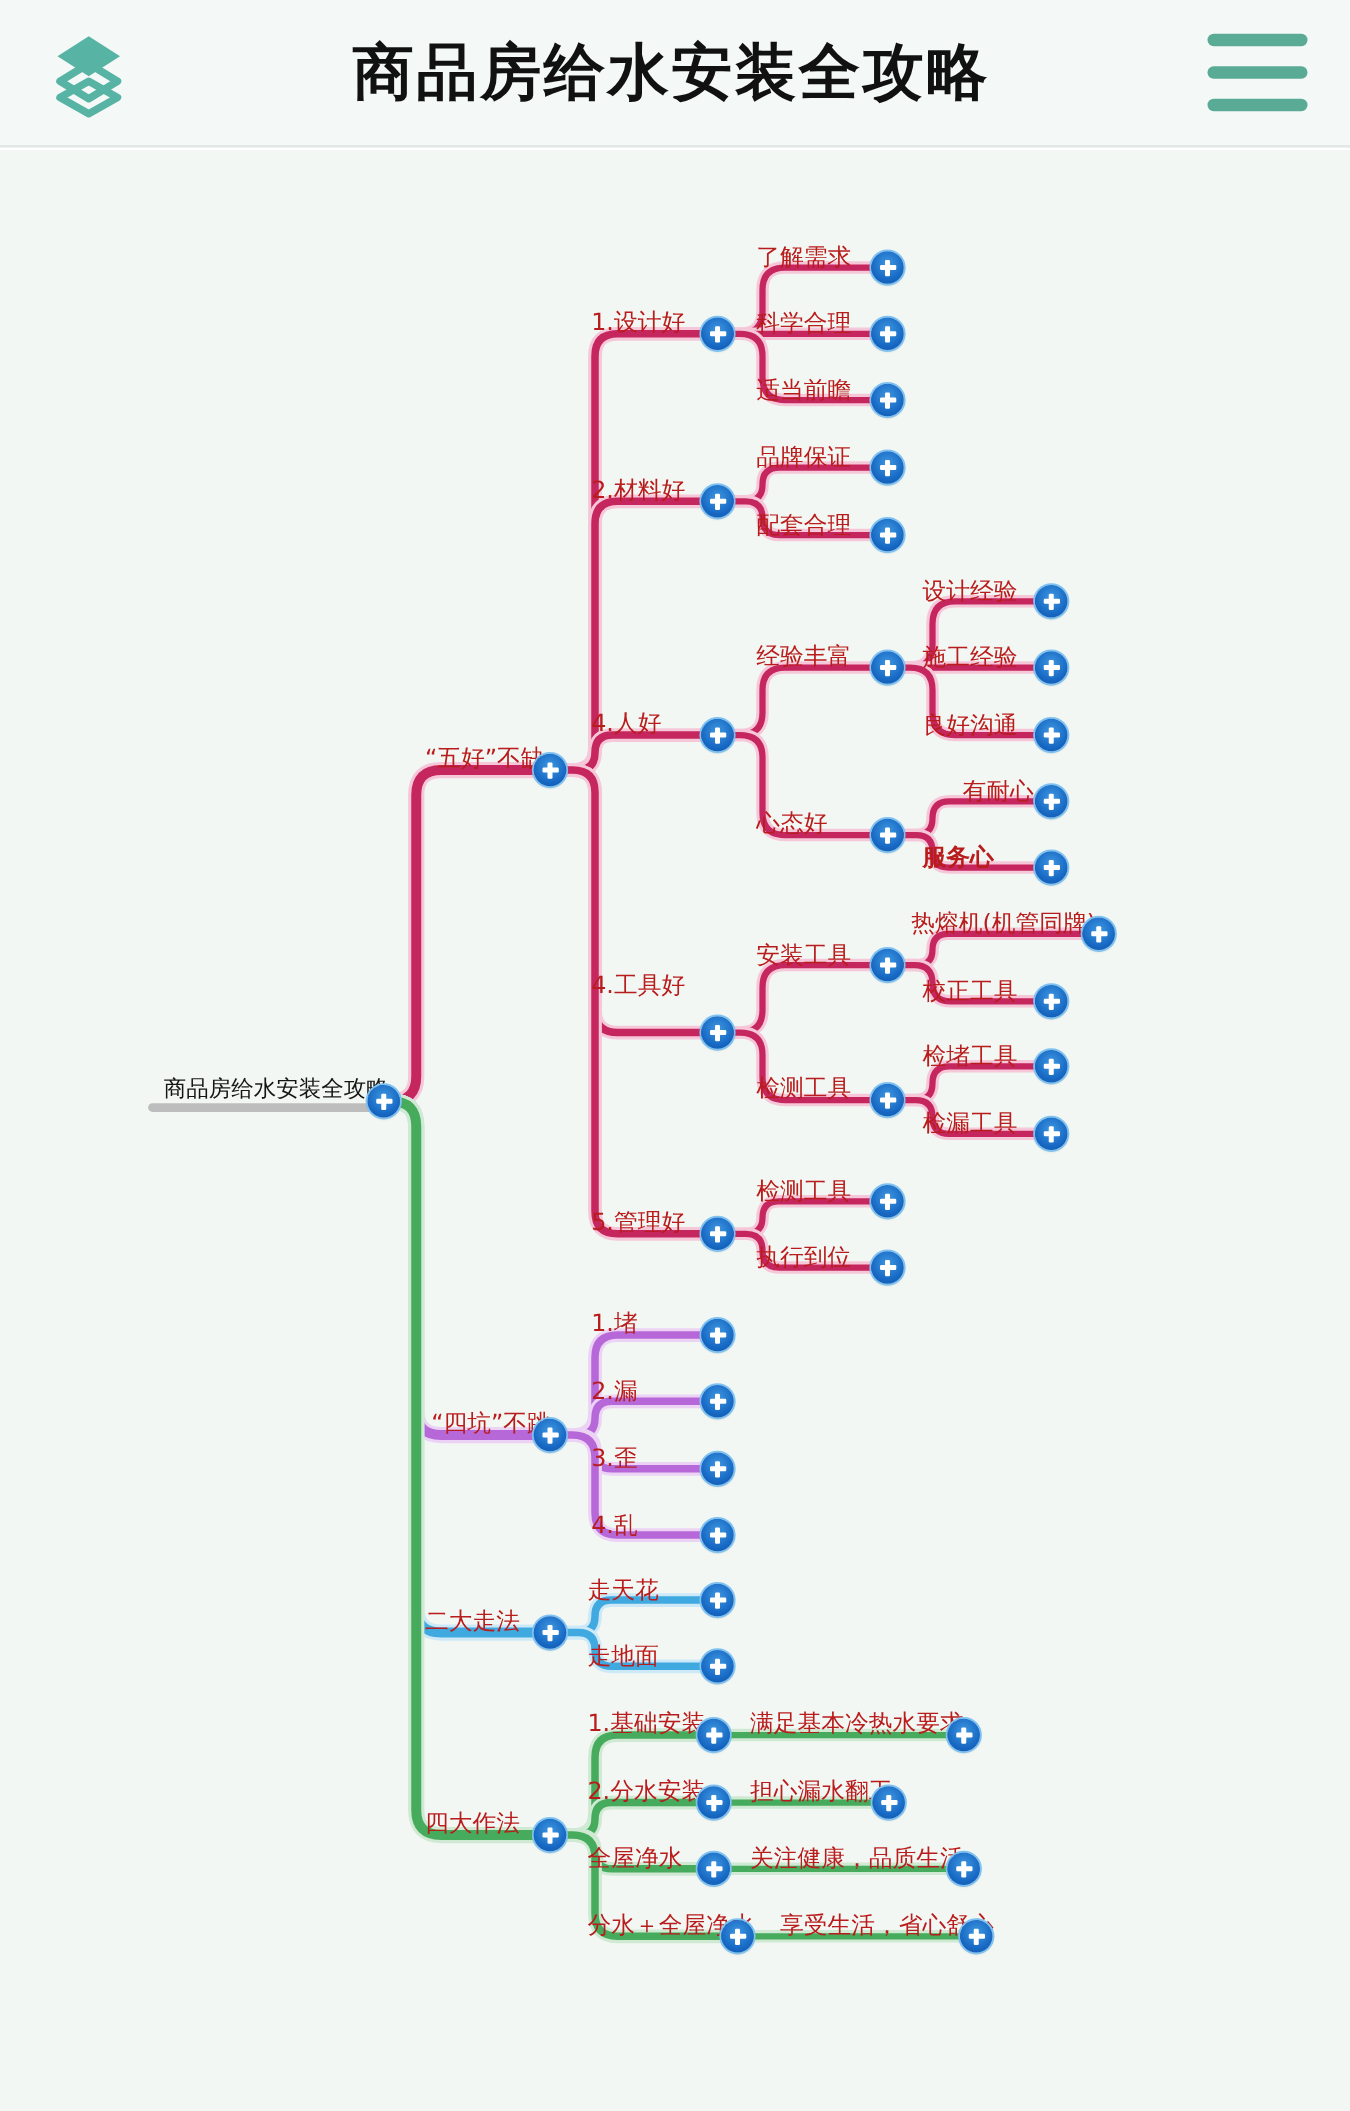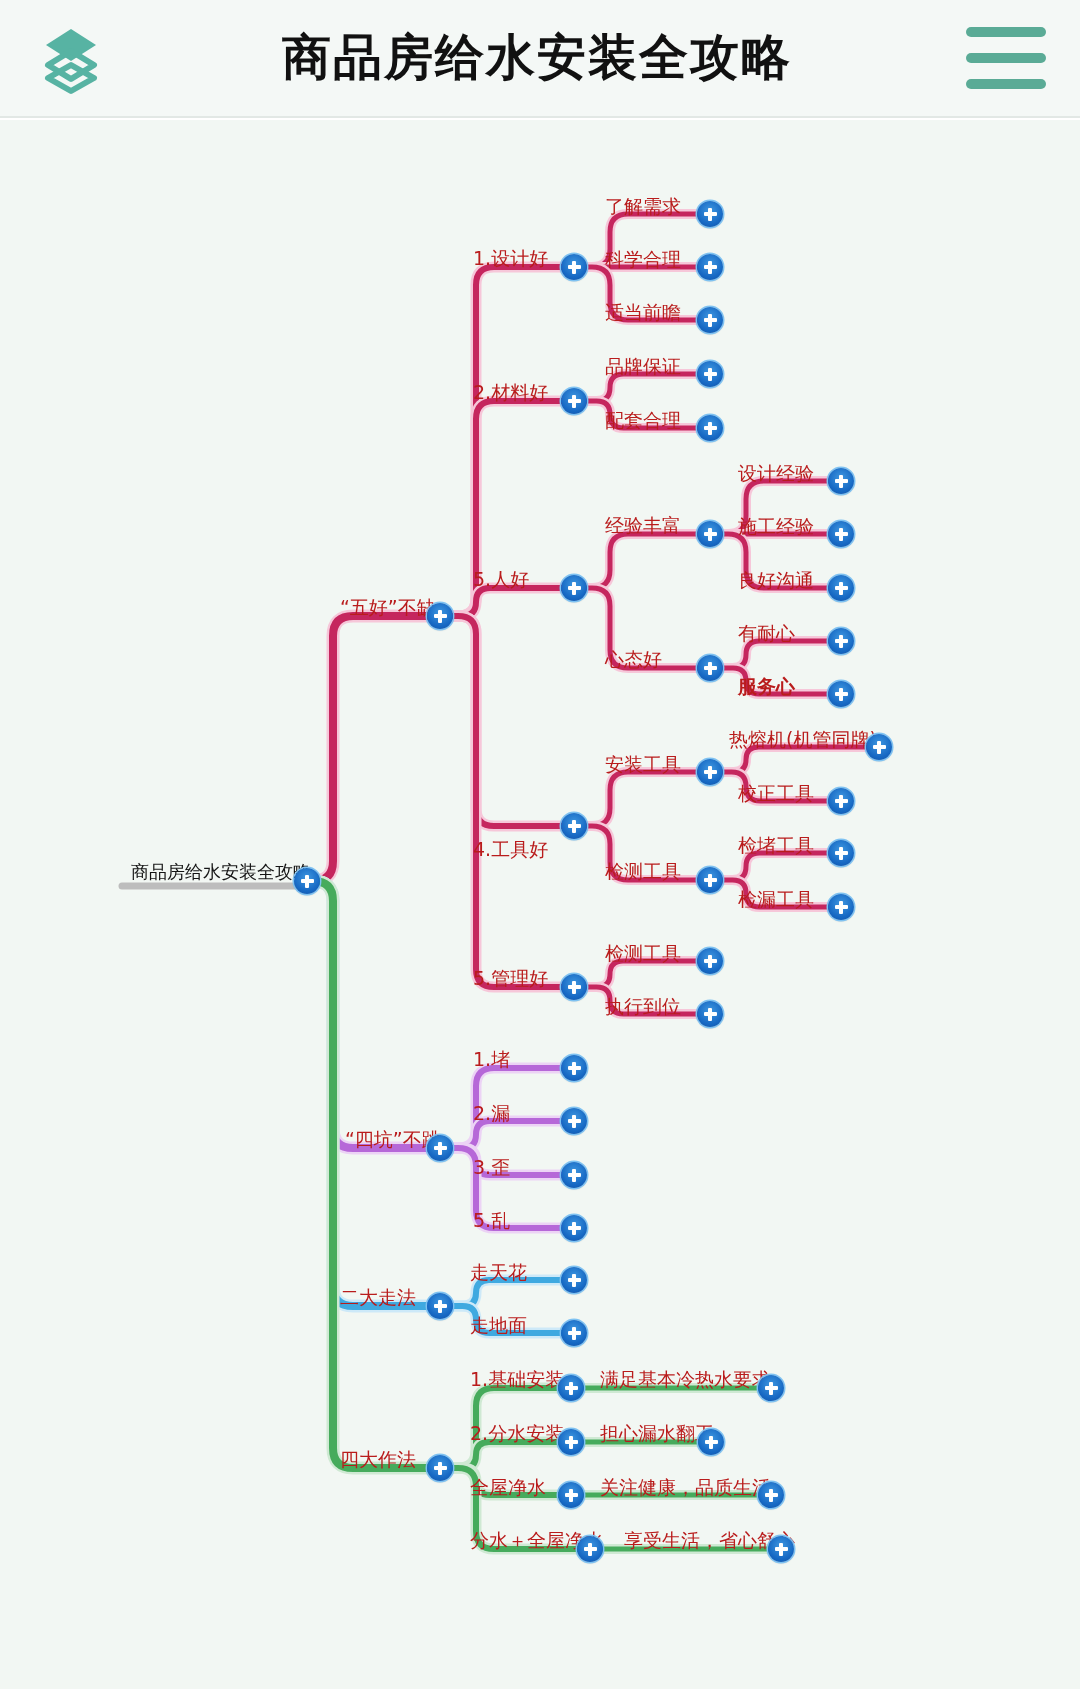--- a/index.html
+++ b/index.html
@@ -174,43 +174,43 @@
     <div id="labels">
         <div class="lbl root" style="left: 131px; top: 743px;">商品房给水安装全攻略</div>
         <div class="lbl" style="left: 340px; top: 478px;">“五好”不缺</div>
         <div class="lbl" style="left: 473px; top: 129px;">1.设计好</div>
         <div class="lbl" style="left: 605px; top: 77px;">了解需求</div>
         <div class="lbl" style="left: 605px; top: 130px;">科学合理</div>
         <div class="lbl" style="left: 605px; top: 183px;">适当前瞻</div>
         <div class="lbl" style="left: 473px; top: 263px;">2.材料好</div>
         <div class="lbl" style="left: 605px; top: 237px;">品牌保证</div>
         <div class="lbl" style="left: 605px; top: 291px;">配套合理</div>
-        <div class="lbl" style="left: 473px; top: 450px;">5.人好</div>
+        <div class="lbl" style="left: 473px; top: 450px;">4.人好</div>
         <div class="lbl" style="left: 605px; top: 396px;">经验丰富</div>
         <div class="lbl" style="left: 738px; top: 344px;">设计经验</div>
         <div class="lbl" style="left: 738px; top: 397px;">施工经验</div>
         <div class="lbl" style="left: 738px; top: 451px;">良好沟通</div>
         <div class="lbl" style="left: 605px; top: 530px;">心态好</div>
-        <div class="lbl" style="left: 738px; top: 504px;">有耐心</div>
+        <div class="lbl" style="left: 770px; top: 504px;">有耐心</div>
         <div class="lbl" style="left: 738px; top: 557px; font-weight: bold;">服务心</div>
-        <div class="lbl" style="left: 473px; top: 720px;">4.工具好</div>
+        <div class="lbl" style="left: 473px; top: 659px;">4.工具好</div>
         <div class="lbl" style="left: 605px; top: 635px;">安装工具</div>
         <div class="lbl" style="left: 729px; top: 610px;">热熔机(机管同牌)</div>
         <div class="lbl" style="left: 738px; top: 664px;">校正工具</div>
         <div class="lbl" style="left: 605px; top: 742px;">检测工具</div>
         <div class="lbl" style="left: 738px; top: 716px;">检堵工具</div>
         <div class="lbl" style="left: 738px; top: 770px;">检漏工具</div>
         <div class="lbl" style="left: 473px; top: 849px;">5.管理好</div>
         <div class="lbl" style="left: 605px; top: 824px;">检测工具</div>
         <div class="lbl" style="left: 605px; top: 877px;">执行到位</div>
         <div class="lbl" style="left: 345px; top: 1010px;">“四坑”不跳</div>
         <div class="lbl" style="left: 473px; top: 930px;">1.堵</div>
         <div class="lbl" style="left: 473px; top: 984px;">2.漏</div>
         <div class="lbl" style="left: 473px; top: 1038px; text-align: center;">3.歪</div>
-        <div class="lbl" style="left: 473px; top: 1091px;">5.乱</div>
+        <div class="lbl" style="left: 473px; top: 1091px;">4.乱</div>
         <div class="lbl" style="left: 340px; top: 1168px;">二大走法</div>
         <div class="lbl" style="left: 470px; top: 1143px;">走天花</div>
         <div class="lbl" style="left: 470px; top: 1196px;">走地面</div>
         <div class="lbl" style="left: 340px; top: 1330px;">四大作法</div>
         <div class="lbl" style="left: 470px; top: 1250px;">1.基础安装</div>
         <div class="lbl" style="left: 600px; top: 1250px;">满足基本冷热水要求</div>
         <div class="lbl" style="left: 470px; top: 1304px;">2.分水安装</div>
         <div class="lbl" style="left: 600px; top: 1304px;">担心漏水翻工</div>
         <div class="lbl" style="left: 470px; top: 1358px;">全屋净水</div>
         <div class="lbl" style="left: 600px; top: 1358px;">关注健康，品质生活</div>

